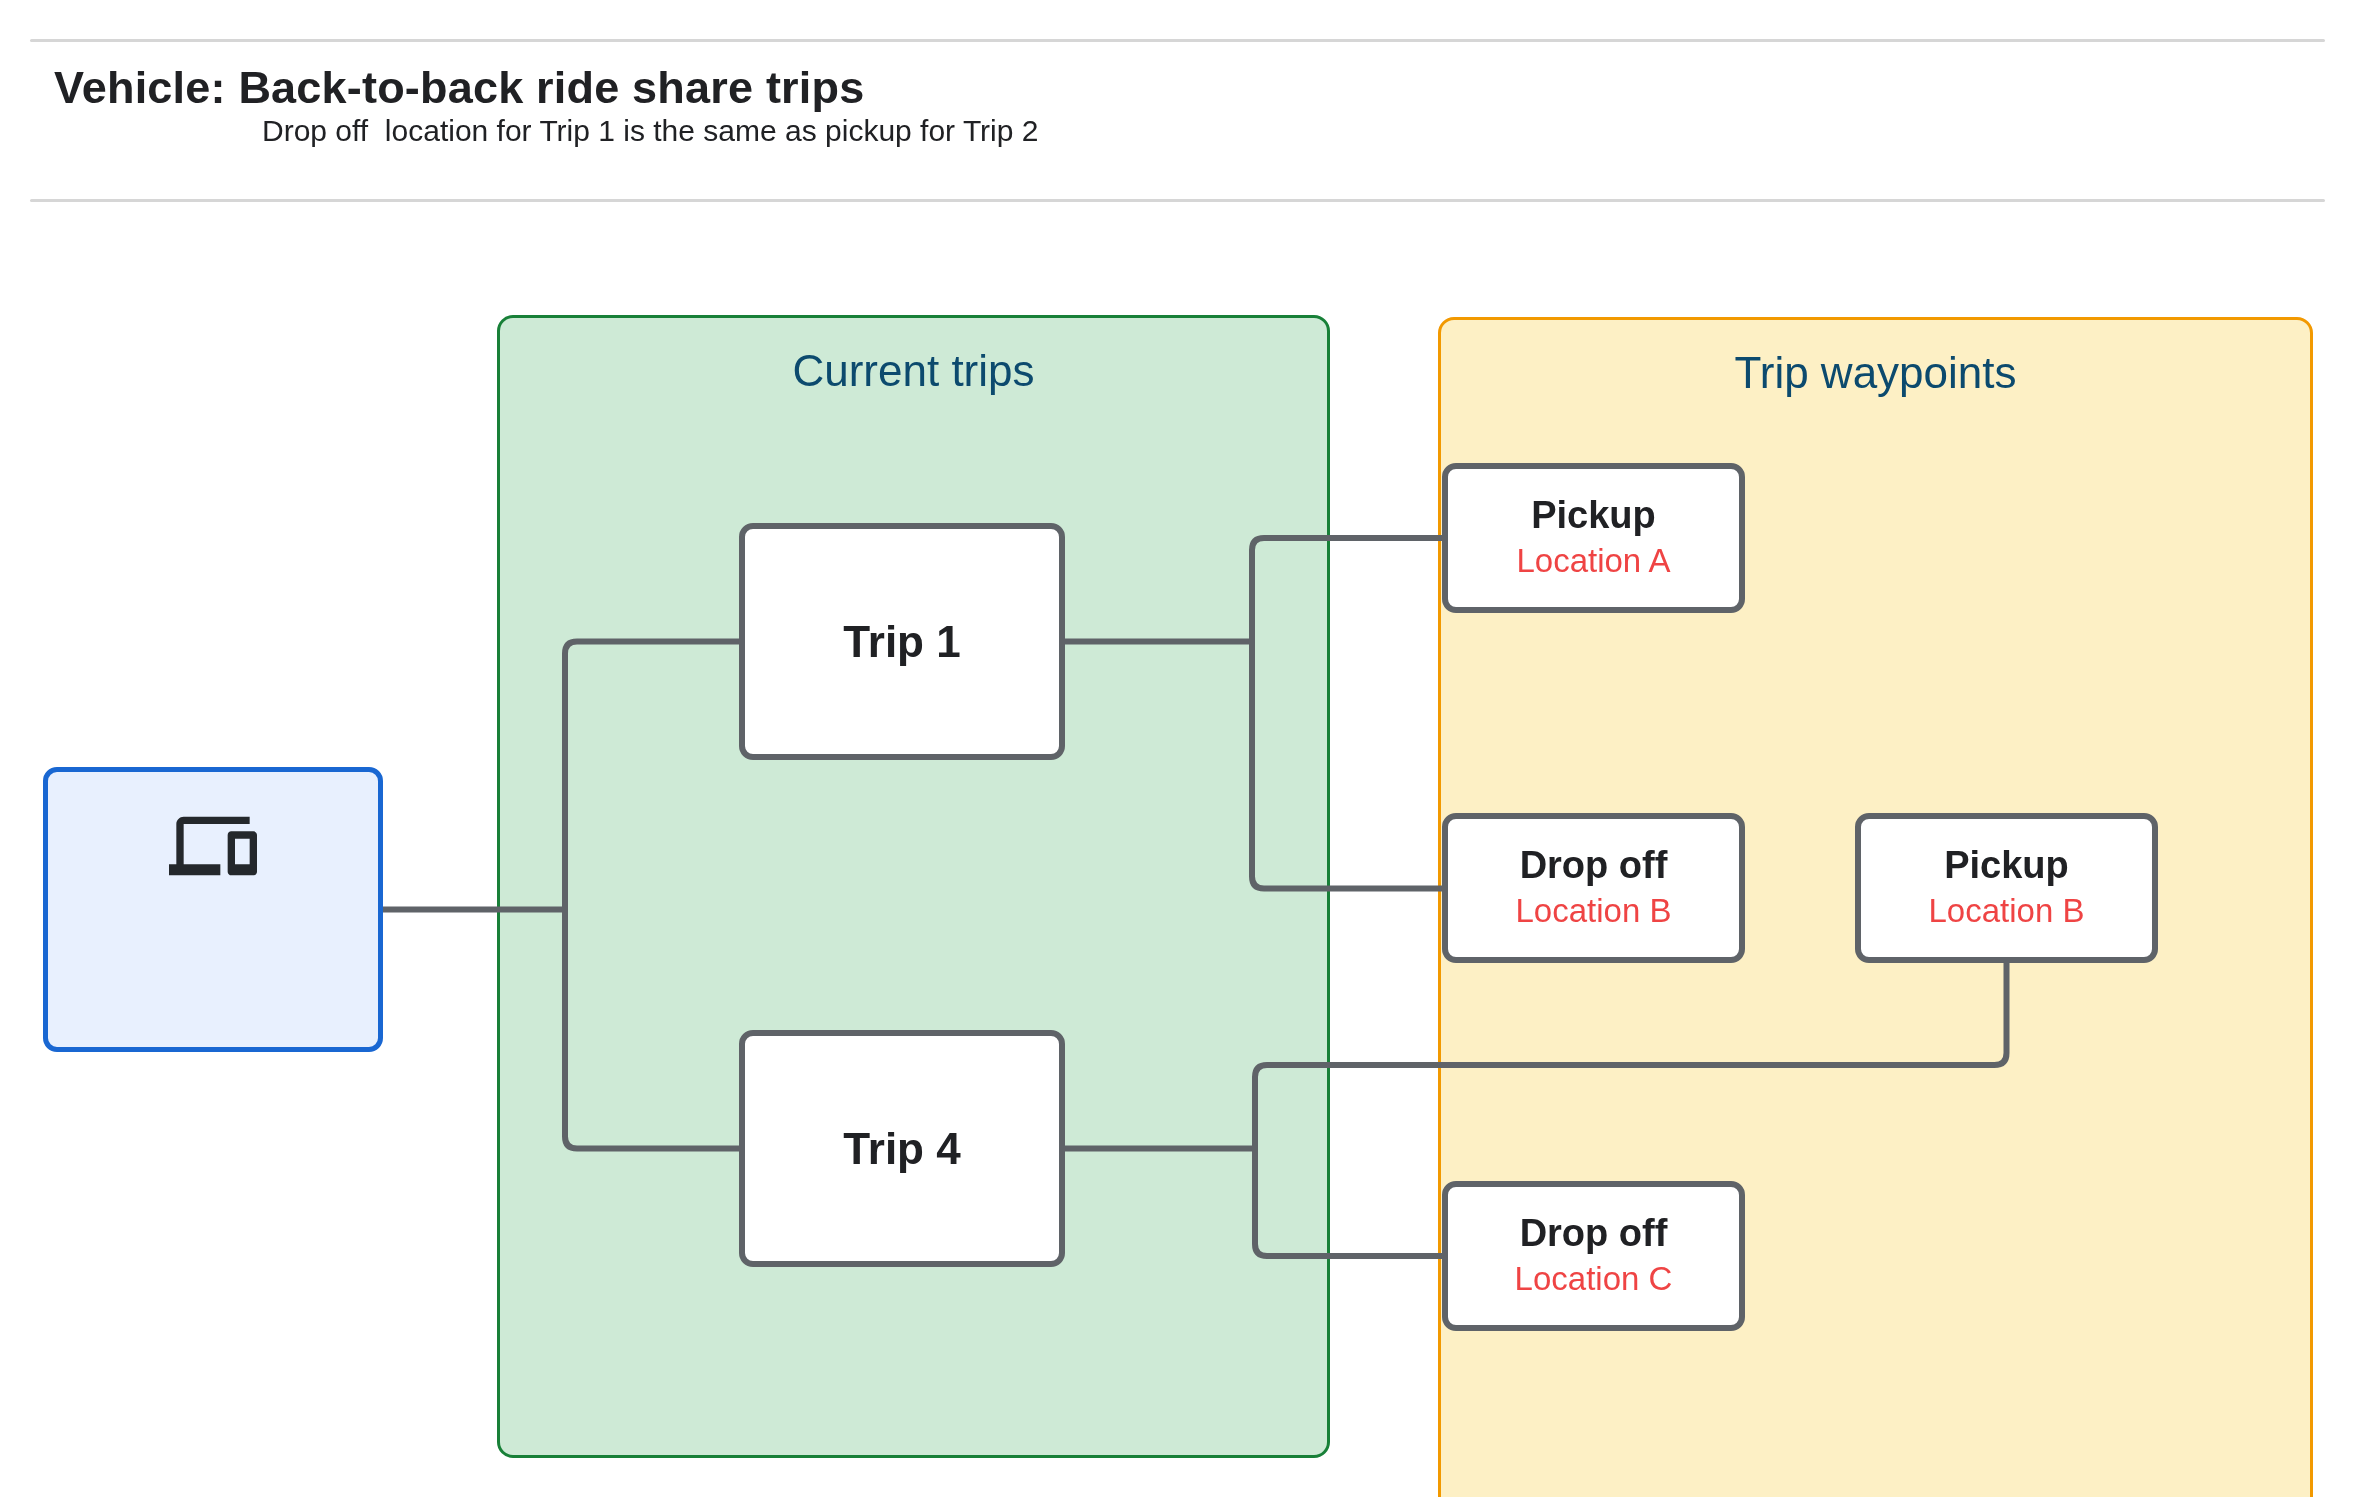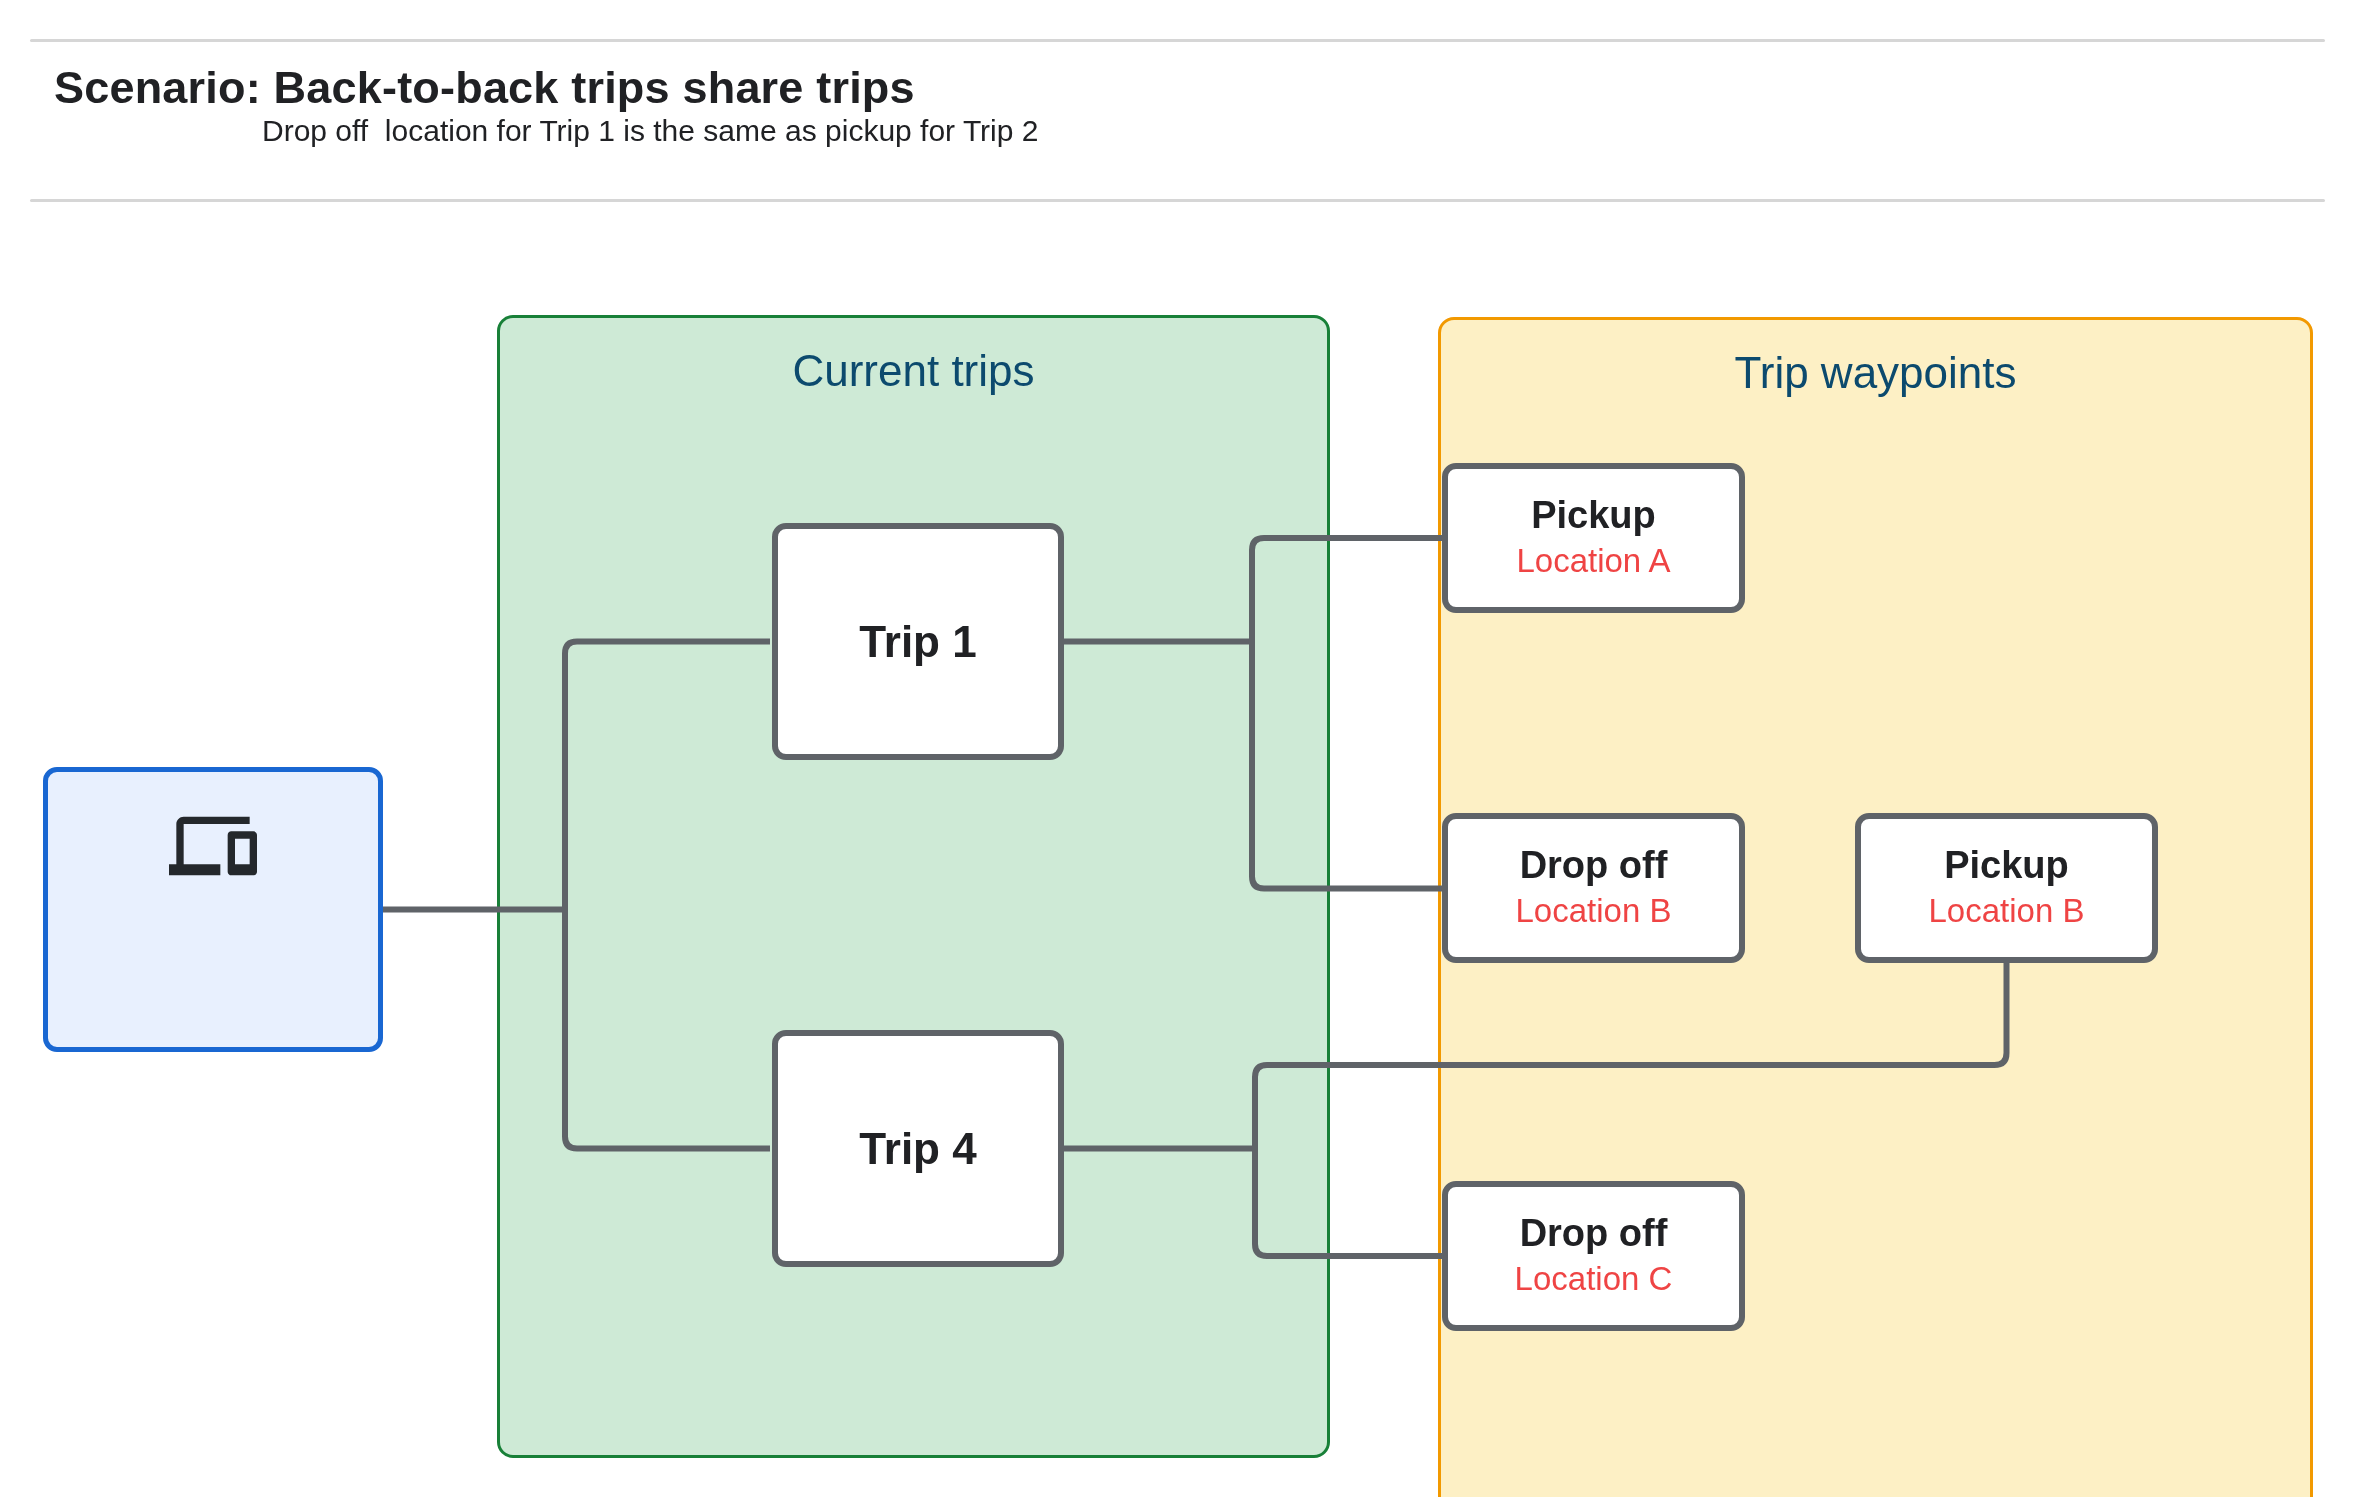--- a/index.html
+++ b/index.html
@@ -22,21 +22,21 @@
   .panel{position:absolute; border-radius:16px; border:3px solid;}
   .panel-green{left:497px; top:315px; width:833px; height:1143px; background:var(--green-fill); border-color:var(--green-border); z-index:1;}
   .panel-yellow{left:1438px; top:317px; width:875px; height:1477px; background:var(--yellow-fill); border-color:var(--yellow-border); z-index:1;}
   .panel-title{margin-top:28px; text-align:center; font-size:44px; color:#0c4a6e;}
 
   svg.connectors{position:absolute; left:0; top:0; z-index:2;}
   svg.connectors path{fill:none; stroke:var(--connector); stroke-width:6px;}
 
   .node{position:absolute; background:var(--box-fill); border:6px solid var(--box-border); border-radius:14px;
         display:flex; flex-direction:column; align-items:center; justify-content:center; z-index:3; text-align:center;}
-  .trip-box{left:772px; width:292px; height:237px;}
+  .trip-box{left:739px; width:326px; height:237px;}
   .trip-1{top:523px;}
   .trip-2{top:1030px;}
   .trip-label{font-size:44px; font-weight:bold;}
 
   .waypoint{width:303px; height:150px;}
   .wp-pickup-a{left:1442px; top:463px;}
   .wp-dropoff-b{left:1442px; top:813px;}
   .wp-pickup-b{left:1855px; top:813px;}
   .wp-dropoff-c{left:1442px; top:1181px;}
   .wp-type{font-size:38px; font-weight:bold; line-height:1.18;}
@@ -46,21 +46,21 @@
     background:var(--vehicle-fill); border:5px solid var(--vehicle-border); border-radius:14px;
     display:flex; flex-direction:column; align-items:center; padding-top:30px;}
   .vehicle-icon{width:88px; height:88px; flex:0 0 auto;}
   .vehicle-icon path{fill:#24282c;}
   .vehicle-label{margin-top:34px; font-size:34px; font-weight:bold; line-height:1.42; text-align:center;}
 </style>
 </head>
 <body>
 
 <div class="rule rule-top"></div>
-<div class="page-title">Scenario: Back-to-back trips share trips</div>
+<div class="page-title">Vehicle: Back-to-back ride share trips</div>
 <div class="page-subtitle">Drop off  location for Trip 1 is the same as pickup for Trip 2</div>
 <div class="rule rule-bottom"></div>
 
 <div class="panel panel-green">
   <div class="panel-title">Current trips</div>
 </div>
 <div class="panel panel-yellow">
   <div class="panel-title">Trip waypoints</div>
 </div>
 

